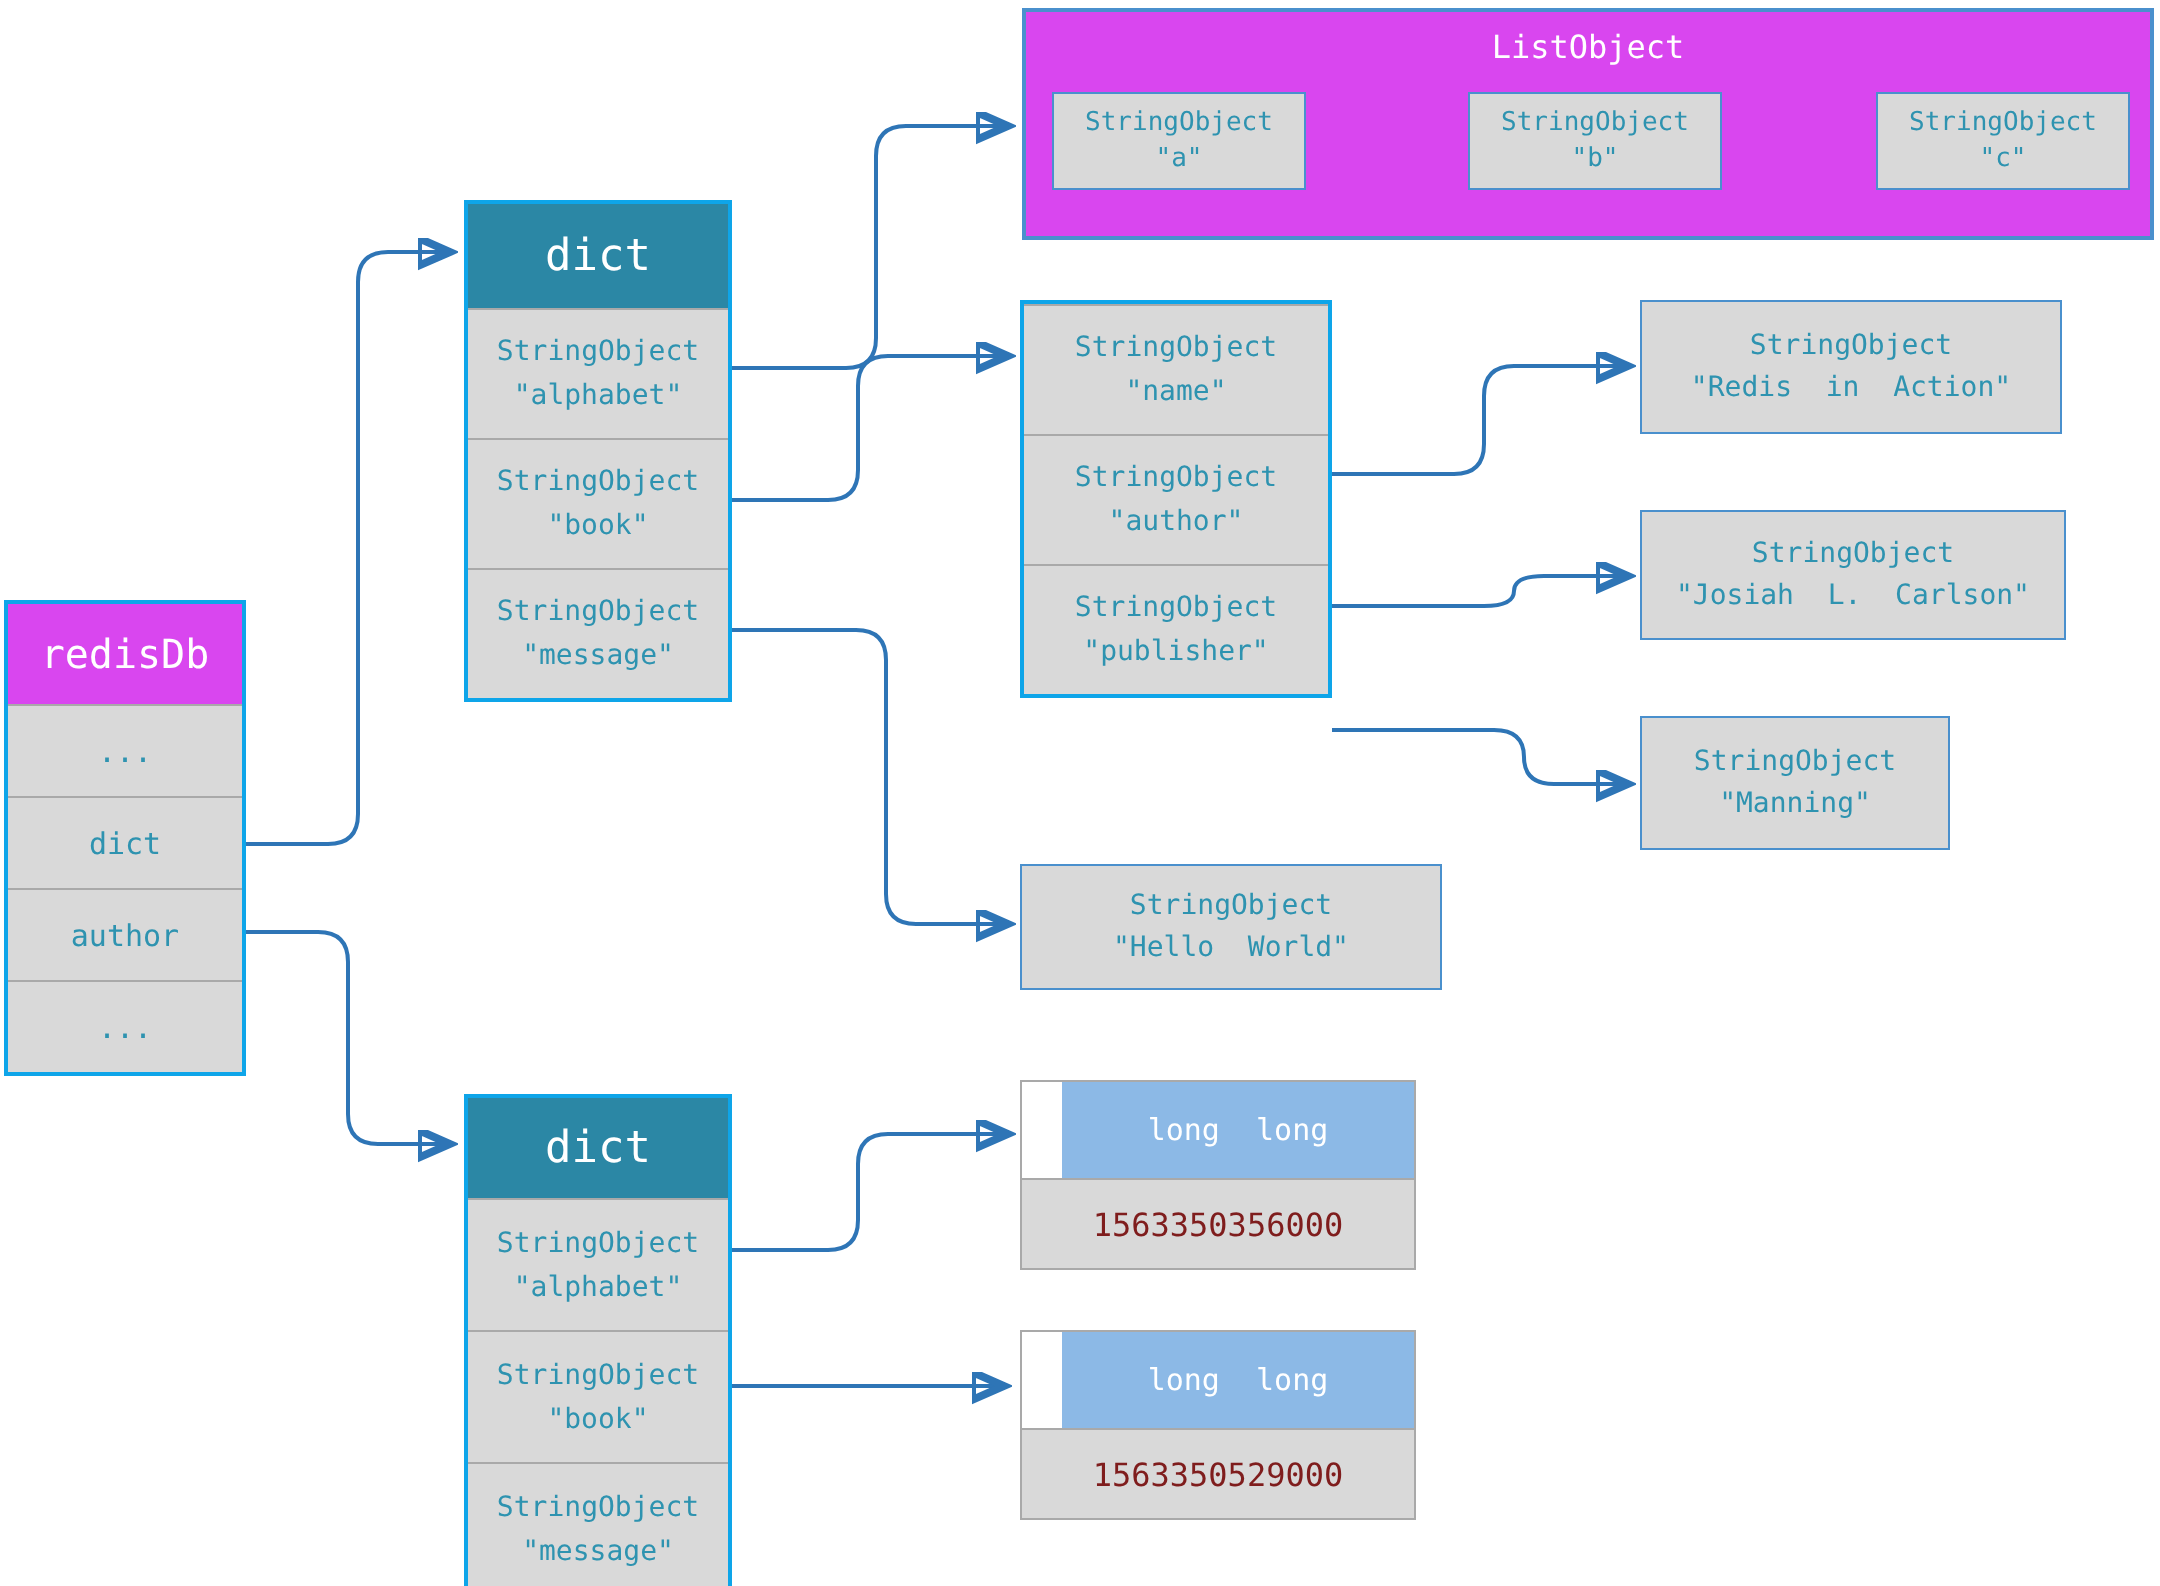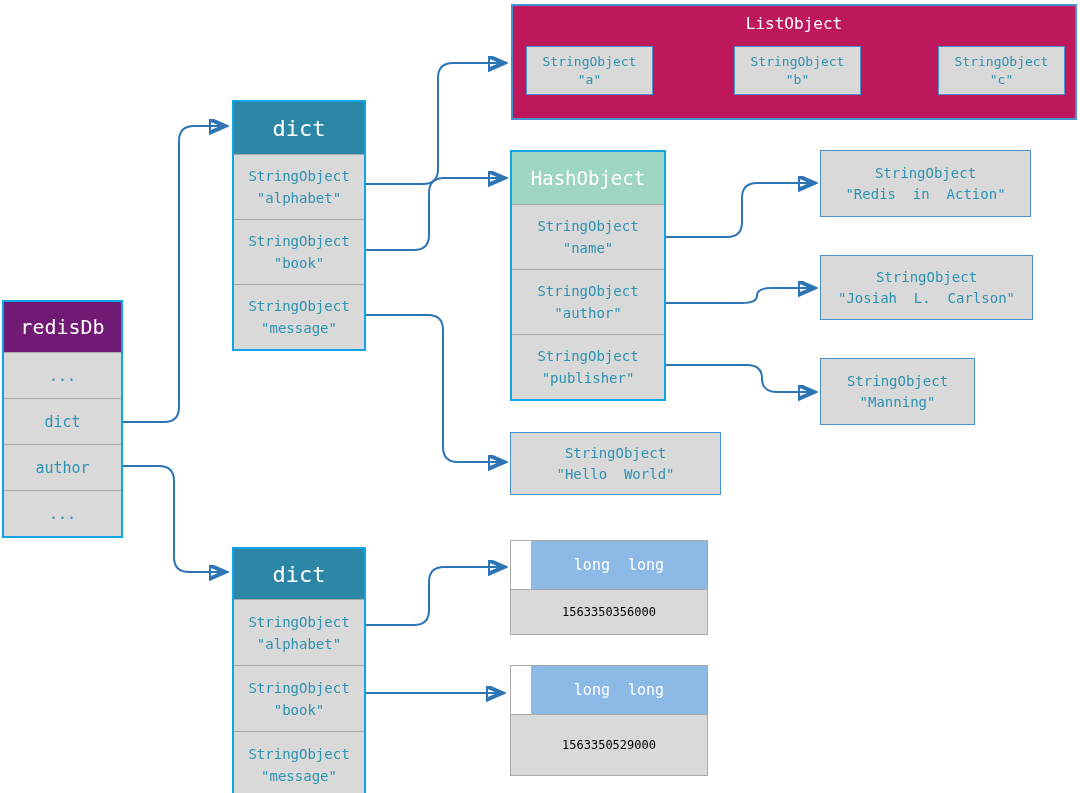--- a/index.html
+++ b/index.html
@@ -6,32 +6,32 @@
   .stage{
     position:relative;width:1080px;height:793px;overflow:hidden;background:#fff;
     font-family:"DejaVu Sans Mono","Liberation Mono",monospace;
   }
   .stage *{box-sizing:border-box;}
   span{white-space:pre;}
 
   
   .colbox{position:absolute;border:2px solid #0ea5e9;background:#d9d9d9;}
   .hdr{display:flex;align-items:center;justify-content:center;color:#ffffff;}
-  .hdr.blue{background:#701a75;}
+  .hdr.blue{background:#d946ef;}
   .hdr.teal{background:#2b87a5;}
   .hdr.mint{background:#9fd6c3;}
   .cell{
     background:#d9d9d9;border-top:1px solid #a9a9a9;color:#2e93b0;
     display:flex;flex-direction:column;align-items:center;justify-content:center;gap:6px;
   }
   .cell.single{font-size:15px;gap:0;}
   .cell.two{font-size:14px;}
 
   
-  .listbox{position:absolute;background:#be185d;border:2px solid #4a90cd;}
+  .listbox{position:absolute;background:#d946ef;border:2px solid #4a90cd;}
   .listbox .ltitle{
     position:absolute;top:8px;left:0;width:100%;text-align:center;
     color:#ffffff;font-size:16px;
   }
   .litem{
     position:absolute;background:#d9d9d9;border:1px solid #4a90cd;color:#2e93b0;
     display:flex;flex-direction:column;align-items:center;justify-content:center;gap:3px;font-size:13px;
   }
 
   
@@ -40,21 +40,21 @@
     display:flex;flex-direction:column;align-items:center;justify-content:center;gap:5px;font-size:14px;
   }
 
   
   .longbox{position:absolute;border:1px solid #a9a9a9;}
   .longhdr{
     background:#8cb9e6;color:#ffffff;font-size:15px;
     display:flex;align-items:center;justify-content:center;margin-left:20px;
   }
   .longval{
-    background:#d9d9d9;color:#000000;font-size:12px;border-top:1px solid #a9a9a9;
+    background:#d9d9d9;color:#7f1d1d;font-size:16px;border-top:1px solid #a9a9a9;
     display:flex;align-items:center;justify-content:center;
   }
 
   svg.wires{position:absolute;left:0;top:0;pointer-events:none;}
   svg.wires path{fill:none;stroke:#2e75b6;stroke-width:2;}
 </style>
 </head>
 <body>
 
 <div class="stage">
@@ -127,23 +127,20 @@
       <span>StringObject</span>
       <span>"b"</span>
     </div>
     <div class="litem" style="left:425px;top:40px;width:127px;height:49px;">
       <span>StringObject</span>
       <span>"c"</span>
     </div>
   </div>
 
   <div class="colbox" style="left:510px;top:150px;width:156px;">
-    <div class="hdr mint" style="height:52px;font-size:19px;">
-      <span>HashObject</span>
-    </div>
     <div class="cell two" style="height:65px;">
       <span>StringObject</span>
       <span>"name"</span>
     </div>
     <div class="cell two" style="height:65px;">
       <span>StringObject</span>
       <span>"author"</span>
     </div>
     <div class="cell two" style="height:65px;">
       <span>StringObject</span>
@@ -191,18 +188,18 @@
       <span>long  long</span>
     </div>
     <div class="longval" style="height:45px;">
       <span>1563350356000</span>
     </div>
   </div>
   <div class="longbox" style="left:510px;top:665px;width:198px;">
     <div class="longhdr" style="height:48px;">
       <span>long  long</span>
     </div>
-    <div class="longval" style="height:61px;">
+    <div class="longval" style="height:45px;">
       <span>1563350529000</span>
     </div>
   </div>
 
 </div>
 
 </body></html>

